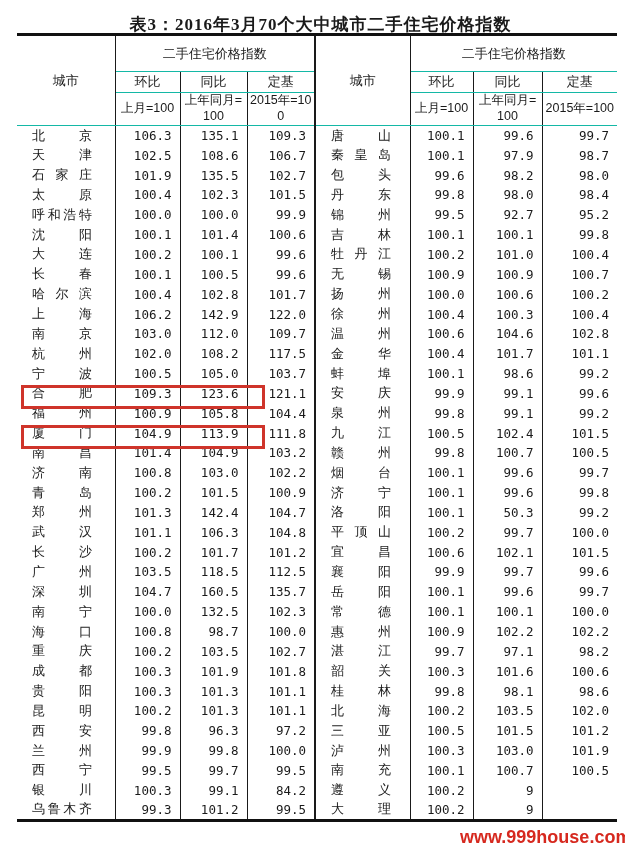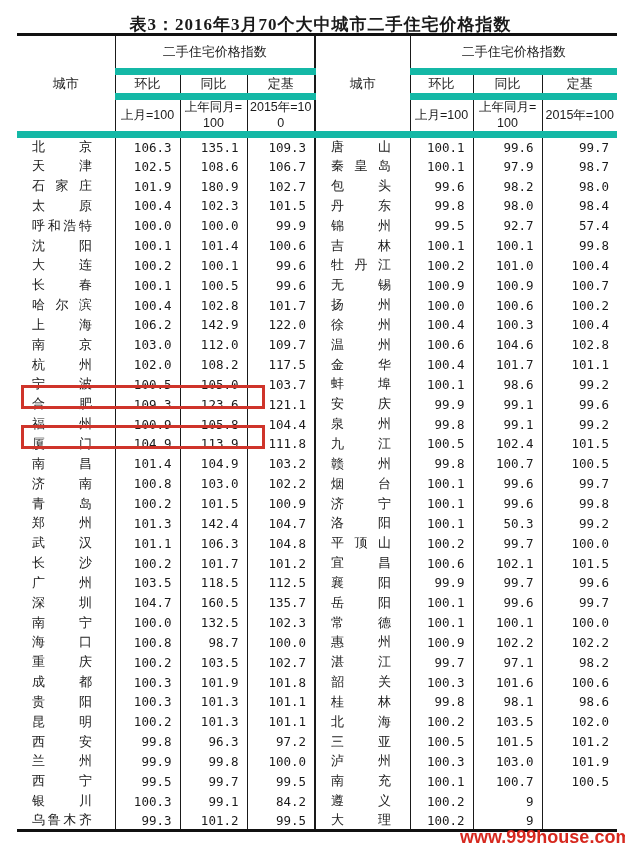--- a/index.html
+++ b/index.html
@@ -18,21 +18,21 @@
   table.idx {
     position:absolute; left:17px; top:33px; width:600px;
     border-collapse:collapse; table-layout:fixed;
     border-top:3px solid #111; border-bottom:3px solid #111;
   }
   th { font-weight:normal; font-size:13px; text-align:center; vertical-align:middle; }
   td { font-size:13px; vertical-align:middle; padding:0; }
   thead tr.r1 { height:37px; }
   thead tr.r2 { height:21px; }
   thead tr.r3 { height:33px; }
-  thead th { border-bottom:7px solid #14b8a6; }
+  thead th { border-bottom:1px solid #14b8a6; }
   thead th.sub { font-size:12.5px; line-height:1.25; word-break:break-all; padding:0 2px; }
   tbody tr { height:19.85px; }
   .bR  { border-right:1px solid #1a1a1a; }
   .bR2 { border-right:2px solid #1a1a1a; }
   td.num {
     text-align:right; padding-right:8px;
     font-family:"DejaVu Sans Mono","Liberation Mono",monospace; font-size:12.5px;
   }
   .cityname { display:flex; justify-content:space-between; margin-left:15px; width:60px; }
   .cityname span { display:block; }
@@ -139,21 +139,21 @@
         </tr>
         <tr>
           <td class="bR">
             <div class="cityname">
               <span>石</span>
               <span>家</span>
               <span>庄</span>
             </div>
           </td>
           <td class="num bR">101.9</td>
-          <td class="num bR">180.9</td>
+          <td class="num bR">135.5</td>
           <td class="num bR2">102.7</td>
           <td class="bR">
             <div class="cityname">
               <span>包</span>
               <span>头</span>
             </div>
           </td>
           <td class="num bR">99.6</td>
           <td class="num bR">98.2</td>
           <td class="num">98.0</td>
@@ -191,21 +191,21 @@
           <td class="num bR">100.0</td>
           <td class="num bR2">99.9</td>
           <td class="bR">
             <div class="cityname">
               <span>锦</span>
               <span>州</span>
             </div>
           </td>
           <td class="num bR">99.5</td>
           <td class="num bR">92.7</td>
-          <td class="num">57.4</td>
+          <td class="num">95.2</td>
         </tr>
         <tr>
           <td class="bR">
             <div class="cityname">
               <span>沈</span>
               <span>阳</span>
             </div>
           </td>
           <td class="num bR">100.1</td>
           <td class="num bR">101.4</td>

